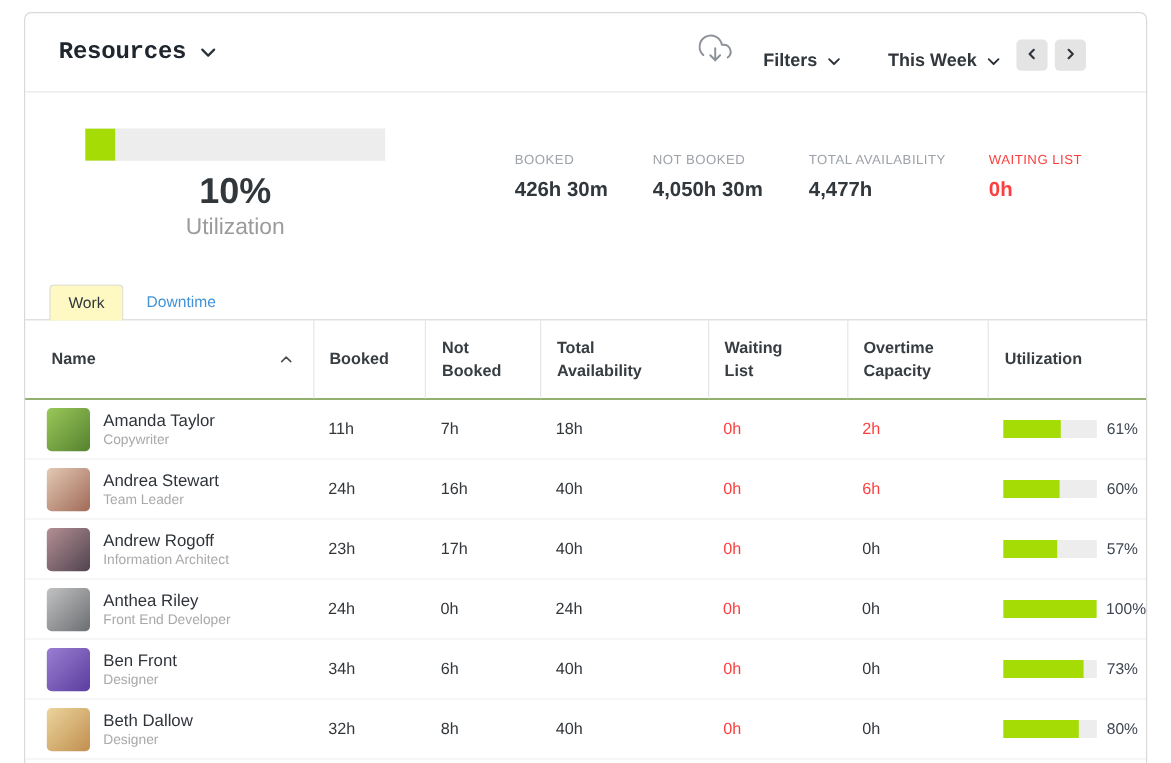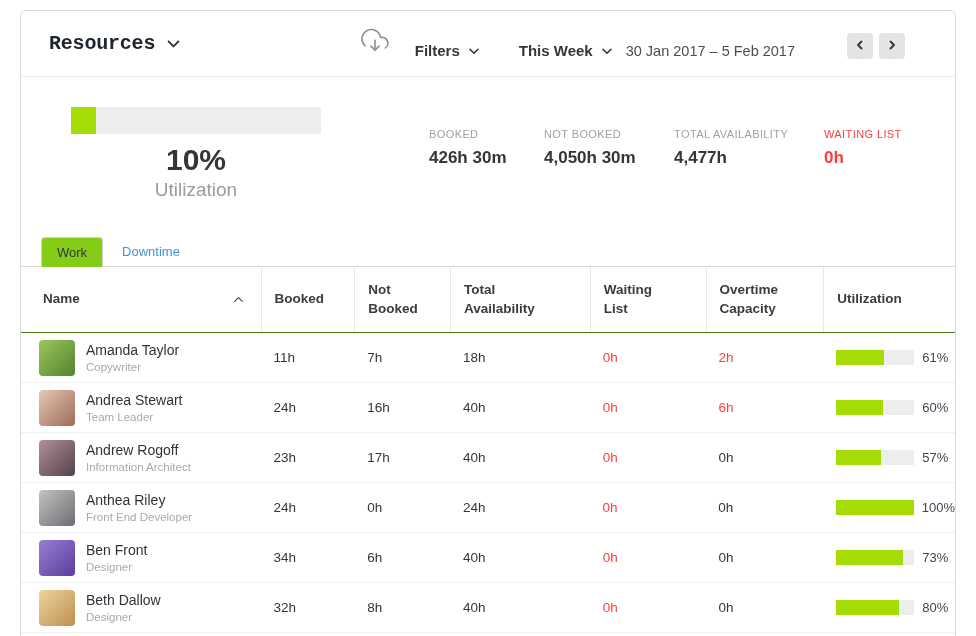--- a/index.html
+++ b/index.html
@@ -38,21 +38,21 @@
   .stats { display:flex; margin-left:108px; padding-top:21px; }
   .stat:nth-child(1){ width:115px; } .stat:nth-child(2){ width:130px; }
   .stat:nth-child(3){ width:150px; } .stat:nth-child(4){ width:131px; }
   .stat-label { font-size:11px; letter-spacing:0.4px; color:#9da2a8; }
   .stat-value { margin-top:8px; font-size:17px; font-weight:bold; color:#32373c; }
 
   
   .tabs { display:flex; align-items:flex-end; height:30px; padding-left:20px;
     border-bottom:1px solid #d9d9d9; }
   .tab { font-size:13px; padding:0 15px; cursor:pointer; }
-  .tab-active { line-height:29px; background:#84cc16; border:1px solid #d5d5d5;
+  .tab-active { line-height:29px; background:#fef9c3; border:1px solid #d5d5d5;
     border-bottom:none; border-radius:4px 4px 0 0; margin-bottom:-1px;
     position:relative; z-index:1; color:#32373c; }
   .tab-link { line-height:28px; color:#4493d8; margin-left:4px; }
 
   
   .thead { display:flex; height:66px; border-bottom:1px solid #4d7c0f; }
   .th { display:flex; align-items:center; padding-left:13px; font-size:13.5px;
     font-weight:bold; color:#383d42; line-height:1.35; cursor:pointer; }
   .th + .th { border-left:1px solid #e7e7e7; }
   .th-text { padding-right:26px; }
@@ -107,21 +107,20 @@
         </span>
       </div>
       <div class="dropdown dd-period">
         <span>This Week</span>
         <span class="chev">
           <svg width="14" height="14" viewBox="0 0 24 24" fill="none" stroke="currentColor" stroke-width="2.6" stroke-linecap="round" stroke-linejoin="round">
               <polyline points="5 9 12 16 19 9"></polyline>
             </svg>
         </span>
       </div>
-      <span class="daterange">30 Jan 2017 – 5 Feb 2017</span>
       <div class="nav-arrows">
         <button class="nav-btn">
           <span>
             <svg width="12" height="12" viewBox="0 0 24 24" fill="none" stroke="currentColor" stroke-width="3.6" stroke-linecap="round" stroke-linejoin="round">
                 <polyline points="15 5 8 12 15 19"></polyline>
               </svg>
           </span>
         </button>
         <button class="nav-btn">
           <span>

